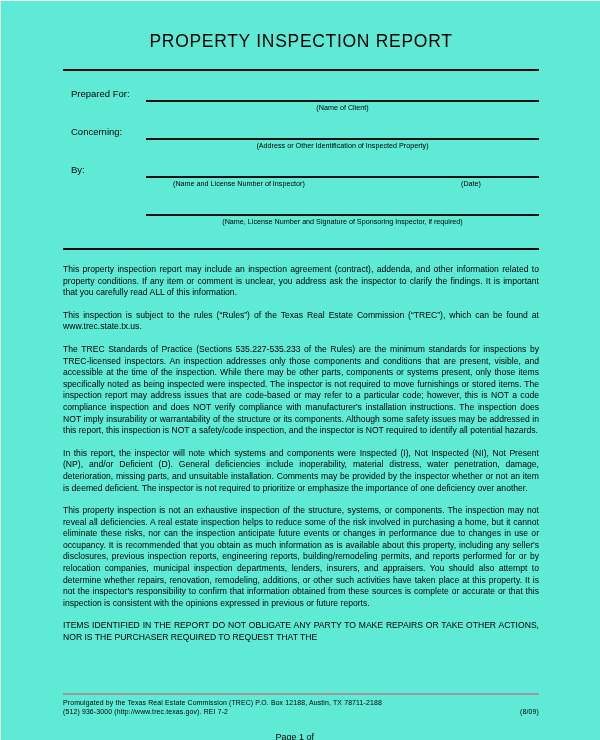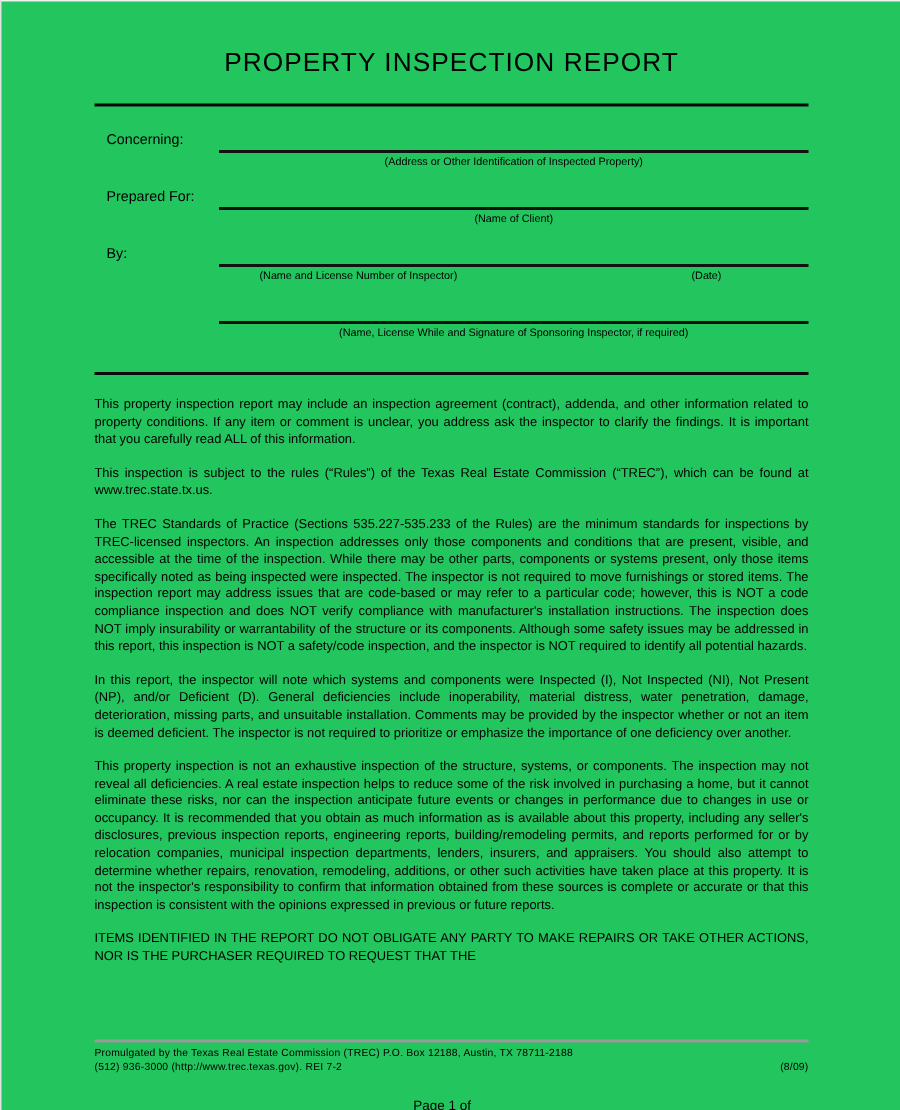--- a/index.html
+++ b/index.html
@@ -4,21 +4,21 @@
 <style>
   html, body {
     margin: 0;
     padding: 0;
     background: #ffffff;
   }
   .page {
     position: relative;
     width: 600px;
     height: 740px;
-    background: #22c55e;
+    background: #5eead4;
     border-left: 1px solid #e2e2e2;
     border-top: 1px solid #f0f0f0;
     box-sizing: border-box;
     font-family: "Liberation Sans", sans-serif;
     color: #000000;
     overflow: hidden;
   }
   .inner {
     position: absolute;
     left: 62px;
@@ -144,41 +144,41 @@
 
 <div class="page">
   <div class="inner">
 
     <h1 class="doc-title">PROPERTY INSPECTION REPORT</h1>
     <div class="rule-heavy"></div>
 
     <div class="form-block">
 
       <div class="field-row">
+        <span class="field-label">Prepared For:</span>
+        <div class="field-line"></div>
+        <span class="field-caption">(Name of Client)</span>
+      </div>
+
+      <div class="field-row">
         <span class="field-label">Concerning:</span>
         <div class="field-line"></div>
         <span class="field-caption">(Address or Other Identification of Inspected Property)</span>
-      </div>
-
-      <div class="field-row">
-        <span class="field-label">Prepared For:</span>
-        <div class="field-line"></div>
-        <span class="field-caption">(Name of Client)</span>
       </div>
 
       <div class="field-row">
         <span class="field-label">By:</span>
         <div class="field-line"></div>
         <span class="cap-left">(Name and License Number of Inspector)</span>
         <span class="cap-right">(Date)</span>
       </div>
 
       <div class="field-row tall">
         <div class="field-line"></div>
-        <span class="field-caption">(Name, License While and Signature of Sponsoring Inspector, if required)</span>
+        <span class="field-caption">(Name, License Number and Signature of Sponsoring Inspector, if required)</span>
       </div>
 
     </div>
 
     <div class="rule-body"></div>
 
     <div class="body-copy">
       <p>This property inspection report may include an inspection agreement (contract), addenda, and other information related to property conditions. If any item or comment is unclear, you address ask the inspector to clarify the findings. It is important that you carefully read ALL of this information.</p>
       <p>This inspection is subject to the rules (“Rules”) of the Texas Real Estate Commission (“TREC”), which can be found at www.trec.state.tx.us.</p>
       <p>The TREC Standards of Practice (Sections 535.227-535.233 of the Rules) are the minimum standards for inspections by TREC-licensed inspectors. An inspection addresses only those components and conditions that are present, visible, and accessible at the time of the inspection. While there may be other parts, components or systems present, only those items specifically noted as being inspected were inspected. The inspector is not required to move furnishings or stored items. The inspection report may address issues that are code-based or may refer to a particular code; however, this is NOT a code compliance inspection and does NOT verify compliance with manufacturer's installation instructions. The inspection does NOT imply insurability or warrantability of the structure or its components. Although some safety issues may be addressed in this report, this inspection is NOT a safety/code inspection, and the inspector is NOT required to identify all potential hazards.</p>

